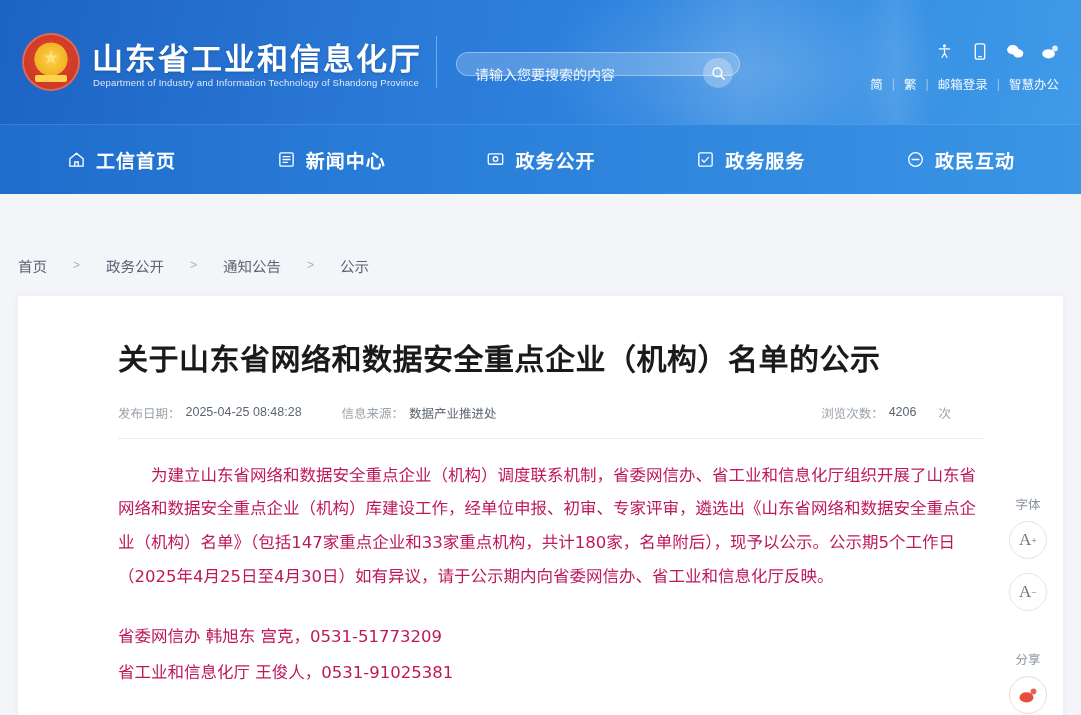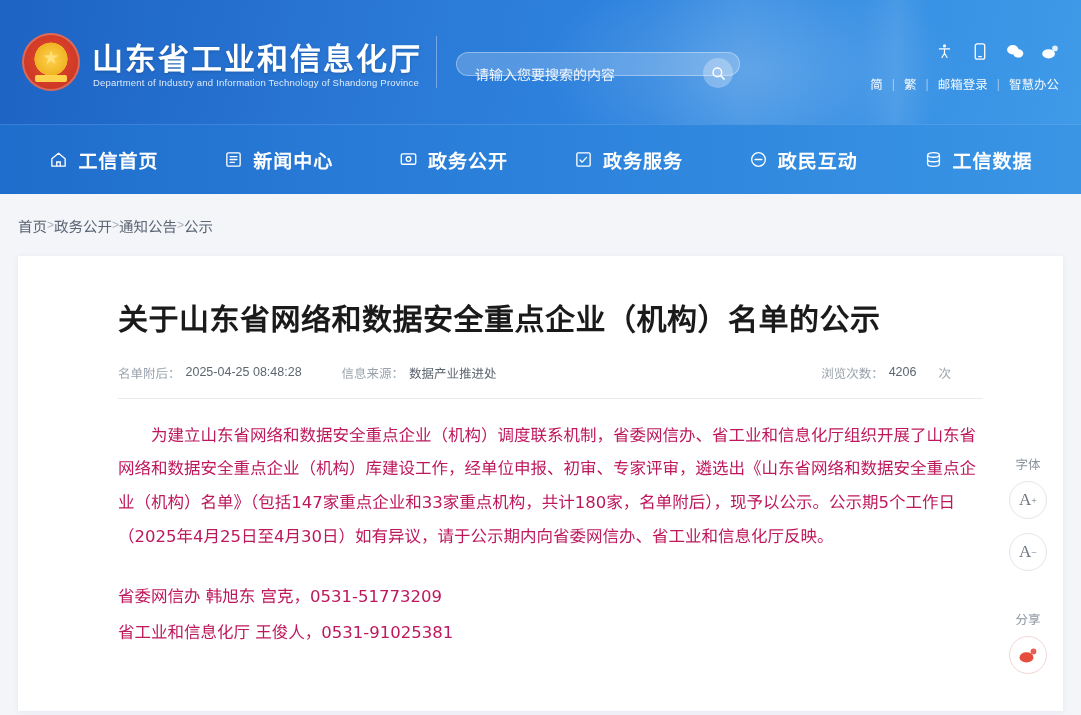--- a/index.html
+++ b/index.html
@@ -121,22 +121,22 @@
     font-family: Liberation Serif, serif;
   }
   .nav-item .nicon {
     width: 21px; height: 21px; display: inline-flex;
     align-items: center; justify-content: center;
   }
 
   
   .crumb {
     height: 62px; display: flex; align-items: center;
-    padding-left: 18px; gap: 0;
-    font-size: 14.5px; color: #5a6472;
+    padding-left: 18px; gap: 26px;
+    font-size: 14.5px; color: #5a6472; margin-top: 40px;
   }
   .crumb a { color: #5a6472; text-decoration: none; cursor: pointer; }
   .crumb .sp { color: #a9b2bd; font-size: 12px; }
 
   
   .card {
     position: relative;
     margin: 0 18px;
     width: 1045px;
     min-height: 455px;
@@ -332,48 +332,38 @@
   </div>
   <div class="nav-item">
     <span class="nicon">
       <svg width="19" height="19" viewBox="0 0 20 20" fill="none" stroke="#ffffff" stroke-width="1.4">
         <circle cx="10" cy="10" r="7.2"></circle>
         <line x1="6.4" y1="10" x2="13.6" y2="10" stroke-linecap="round"></line>
       </svg>
     </span>
     <span>政民互动</span>
   </div>
-  <div class="nav-item">
-    <span class="nicon">
-      <svg width="19" height="19" viewBox="0 0 20 20" fill="none" stroke="#ffffff" stroke-width="1.4">
-        <ellipse cx="10" cy="5.2" rx="6.2" ry="2.4"></ellipse>
-        <path d="M3.8 5.2v9.6c0 1.3 2.8 2.4 6.2 2.4s6.2-1.1 6.2-2.4V5.2"></path>
-        <path d="M3.8 10c0 1.3 2.8 2.4 6.2 2.4s6.2-1.1 6.2-2.4"></path>
-      </svg>
-    </span>
-    <span>工信数据</span>
-  </div>
 </div>
 
 <div class="crumb">
   <a>首页</a>
   <span class="sp">&gt;</span>
   <a>政务公开</a>
   <span class="sp">&gt;</span>
   <a>通知公告</a>
   <span class="sp">&gt;</span>
   <a>公示</a>
 </div>
 
 <div class="card">
   <div class="art-title">关于山东省网络和数据安全重点企业（机构）名单的公示</div>
 
   <div class="meta">
     <span class="grp">
-      <span class="m-label">名单附后：</span>
+      <span class="m-label">发布日期：</span>
       <span class="m-val">2025-04-25 08:48:28</span>
     </span>
     <span class="grp">
       <span class="m-label">信息来源：</span>
       <span class="m-val">数据产业推进处</span>
     </span>
     <span class="views">
       <span class="m-label">浏览次数：</span>
       <span class="m-val">4206</span>
       <span class="m-label" style="margin-left:22px">次</span>

